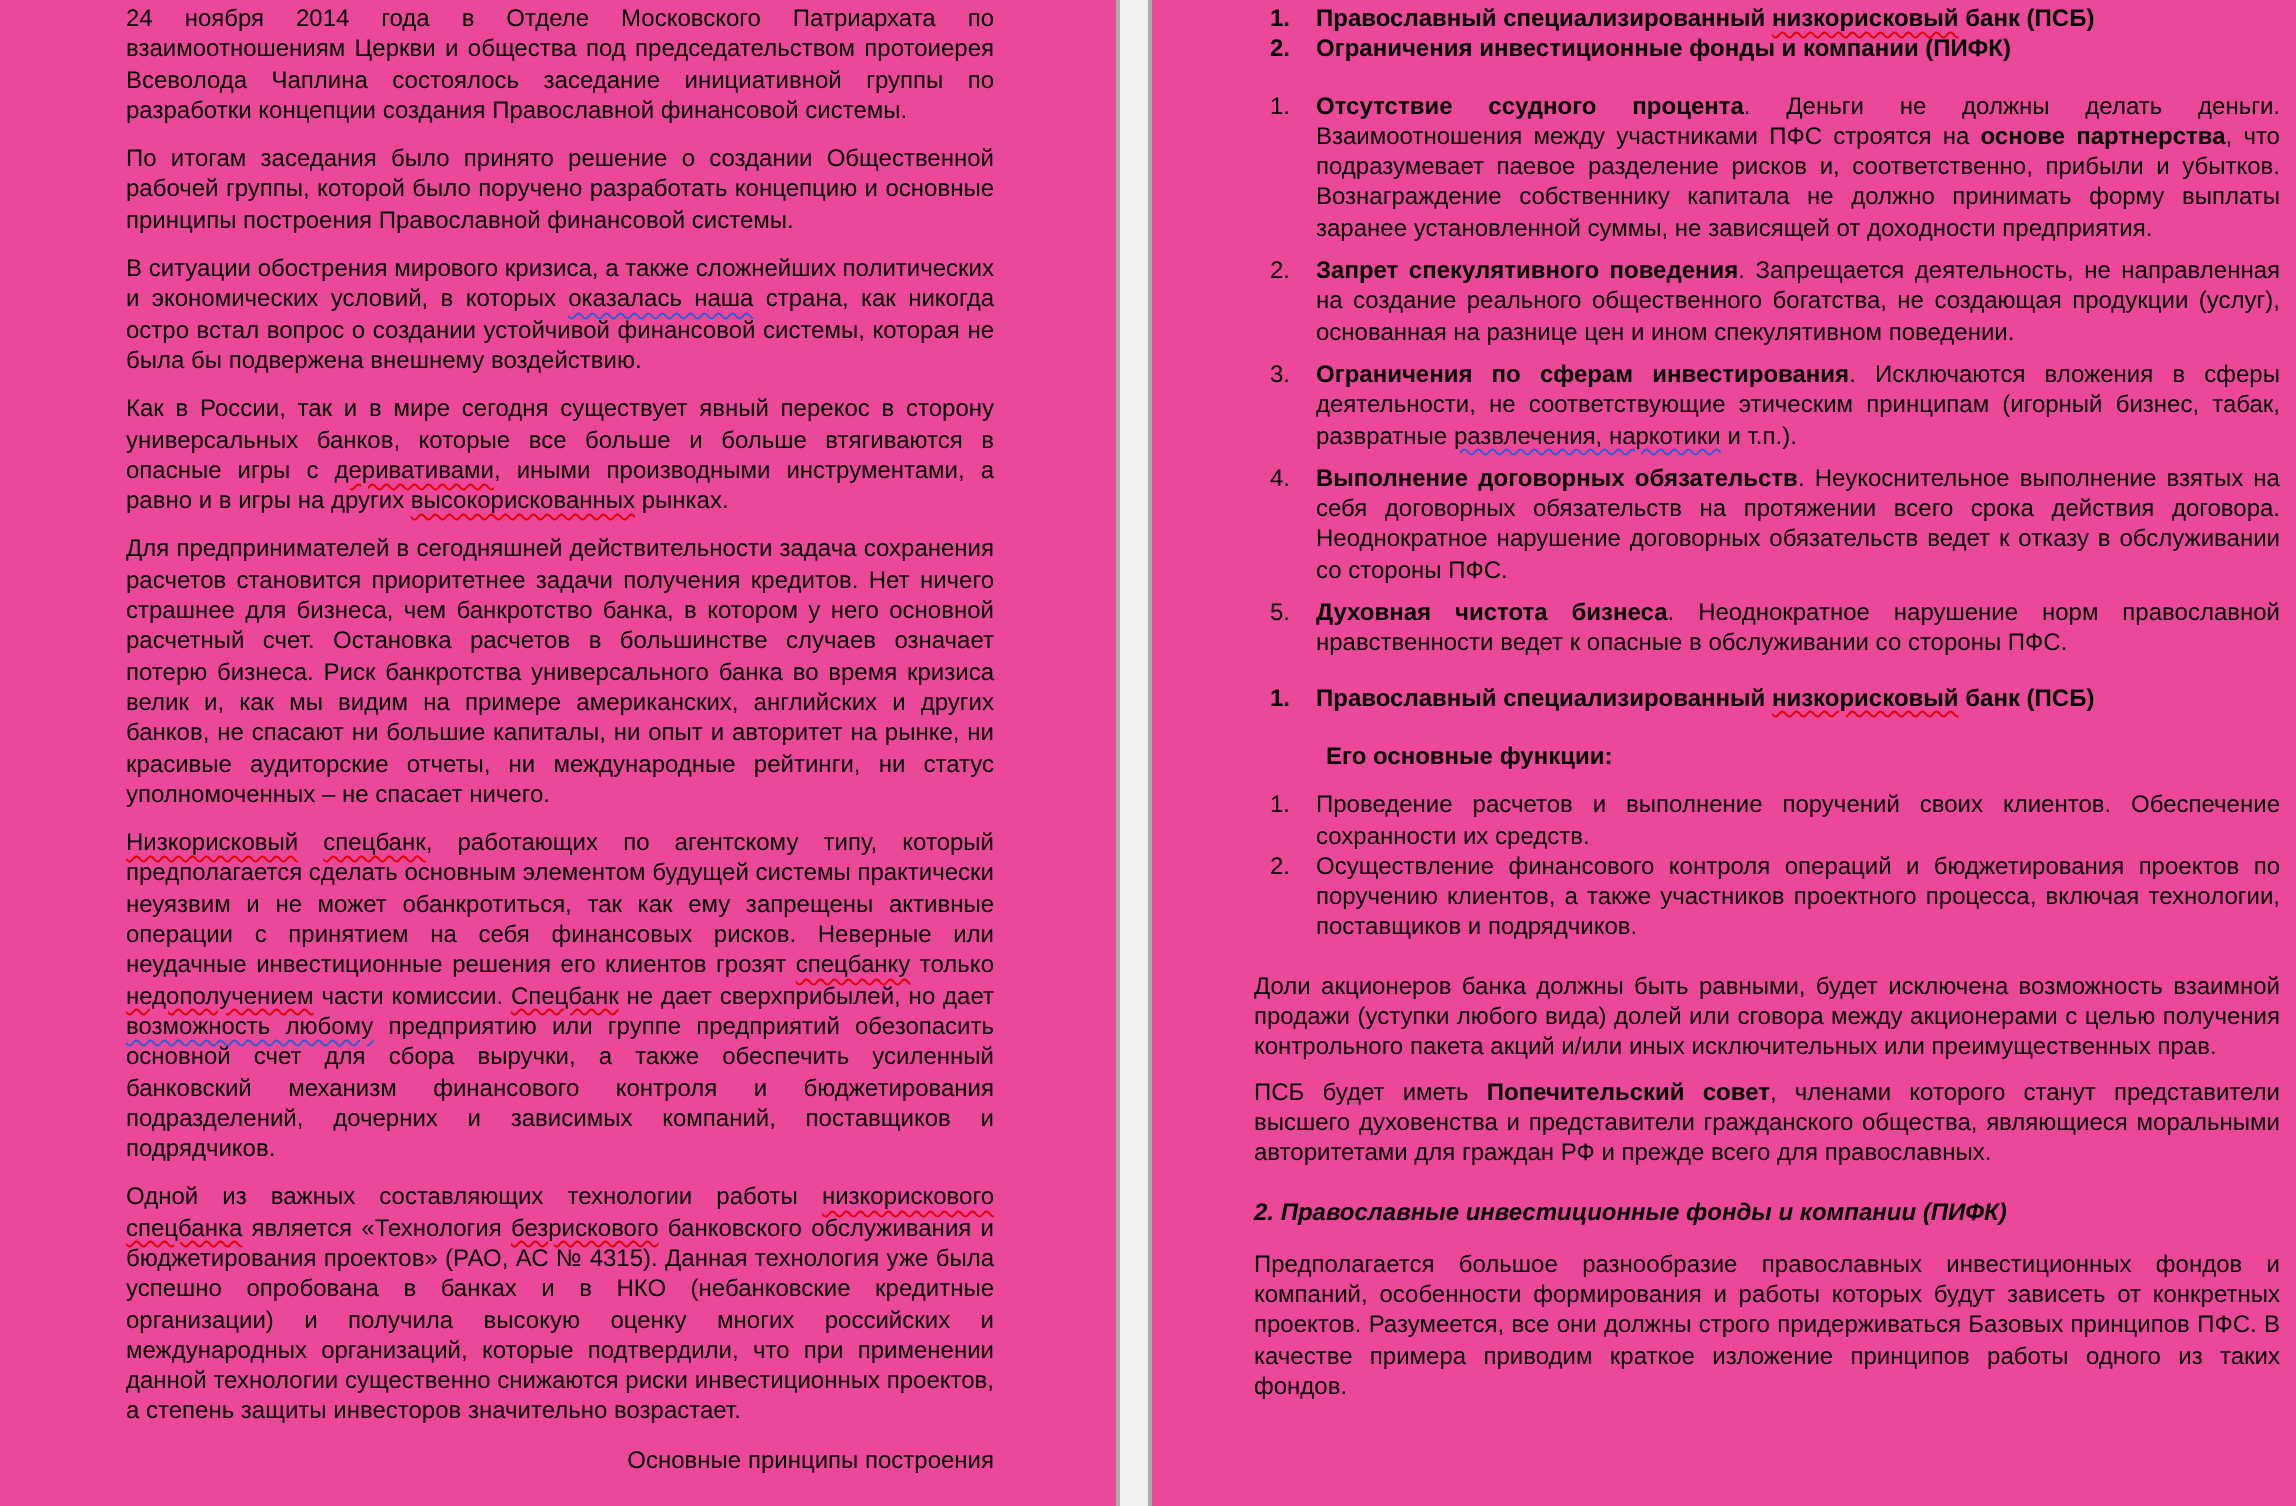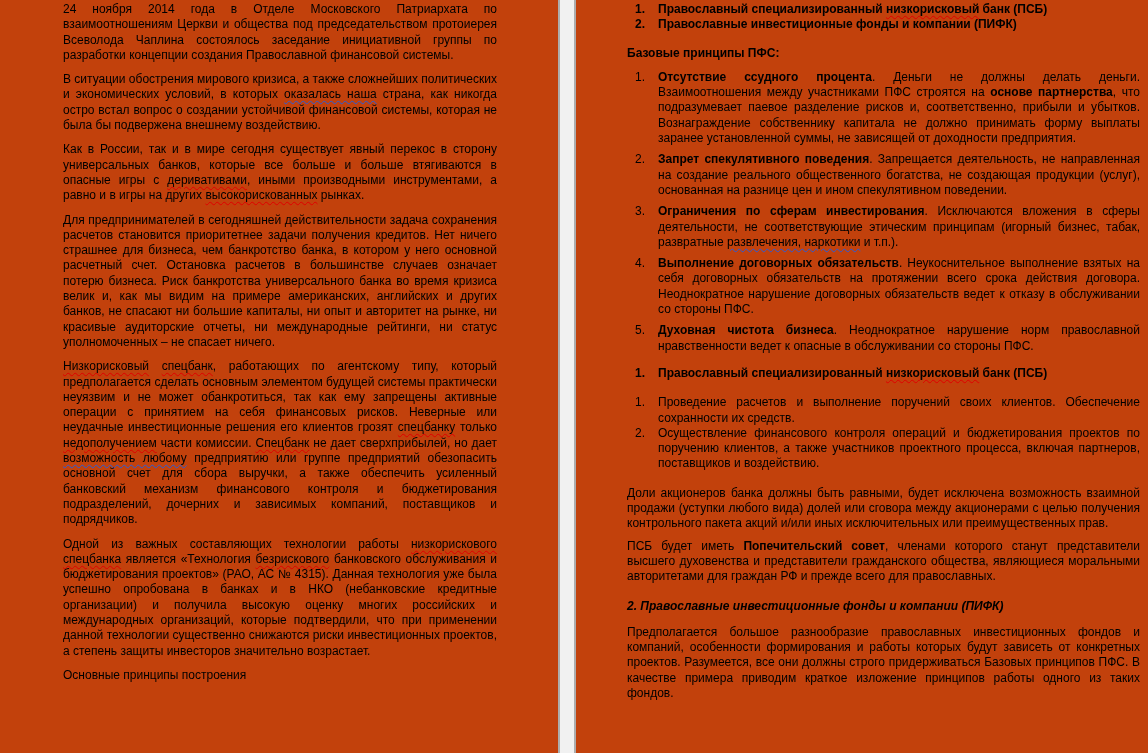--- a/index.html
+++ b/index.html
@@ -2,32 +2,32 @@
 <html lang="ru"><head>
 <meta charset="utf-8">
 <style>
   html,body{margin:0;padding:0;}
   body{
     width:1148px;height:753px;overflow:hidden;background:#ffffff;
     font-family:"Liberation Sans","DejaVu Sans",sans-serif;
     font-size:12px;line-height:15.3px;color:#000;
   }
   .doc{position:relative;width:1148px;height:753px;background:#fff;}
-  .page{position:absolute;top:0;height:753px;background:#c2410c;overflow:hidden;}
+  .page{position:absolute;top:0;height:753px;background:#ec4899;overflow:hidden;}
   #page1{left:0;width:558px;}
   #gutter{position:absolute;left:558px;top:0;width:18px;height:753px;background:#f1f1f1;
           border-left:2px solid #adadad;border-right:2px solid #adadad;box-sizing:border-box;}
   #page2{left:576px;width:572px;}
   .content{position:absolute;top:2px;}
   #content1{left:63px;width:434px;}
   #content2{left:51px;width:513px;}
 
   .p{margin:0 0 9px;text-align:justify;}
   .bold{font-weight:bold;}
-  .center{text-align:left;}
+  .center{text-align:right;}
   .no-gap{margin-bottom:0;}
   .tight{margin-bottom:7px;}
   .indented{margin-left:36px;}
   .section-heading{margin:14px 0 11px;font-style:italic;}
 
   .list{margin:0 0 9px;}
   .li{display:flex;padding-left:8px;}
   .num{flex:none;width:23px;}
   .li-body{display:block;flex:1;text-align:justify;}
   .li{margin-bottom:0;}
@@ -44,42 +44,42 @@
   .sq-blue{text-decoration-line:underline;text-decoration-style:wavy;
           text-decoration-color:#2a5bd7;text-decoration-thickness:1px;text-underline-offset:2px;}
 </style>
 </head>
 <body>
 
 <div class="doc">
   <div class="page" id="page1">
     <div class="content" id="content1">
         <p class="p "><span>24 ноября 2014 года в Отделе Московского Патриархата по взаимоотношениям Церкви и общества под председательством протоиерея Всеволода Чаплина состоялось заседание инициативной группы по разработки концепции создания Православной финансовой системы.</span></p>
+        <p class="p "><span>По итогам заседания было принято решение о создании Общественной рабочей группы, которой было поручено разработать концепцию и основные принципы построения Православной финансовой системы.</span></p>
         <p class="p "><span>В ситуации обострения мирового кризиса, а также сложнейших политических и экономических условий, в которых </span><span class="sq-blue">оказалась наша</span><span> страна, как никогда остро встал вопрос о создании устойчивой финансовой системы, которая не была бы подвержена внешнему воздействию.</span></p>
         <p class="p "><span>Как в России, так и в мире сегодня существует явный перекос в сторону универсальных банков, которые все больше и больше втягиваются в опасные игры с </span><span class="sq-red">деривативами</span><span>, иными производными инструментами, а равно и в игры на других </span><span class="sq-red">высокорискованных</span><span> рынках.</span></p>
         <p class="p "><span>Для предпринимателей в сегодняшней действительности задача сохранения расчетов становится приоритетнее задачи получения кредитов. Нет ничего страшнее для бизнеса, чем банкротство банка, в котором у него основной расчетный счет. Остановка расчетов в большинстве случаев означает потерю бизнеса. Риск банкротства универсального банка во время кризиса велик и, как мы видим на примере американских, английских и других банков, не спасают ни большие капиталы, ни опыт и авторитет на рынке, ни красивые аудиторские отчеты, ни международные рейтинги, ни статус уполномоченных – не спасает ничего.</span></p>
         <p class="p "><span class="sq-red">Низкорисковый</span><span> </span><span class="sq-red">спецбанк</span><span>, работающих по агентскому типу, который предполагается сделать основным элементом будущей системы практически неуязвим и не может обанкротиться, так как ему запрещены активные операции с принятием на себя финансовых рисков. Неверные или неудачные инвестиционные решения его клиентов грозят </span><span class="sq-red">спецбанку</span><span> только </span><span class="sq-red">недополучением</span><span> части комиссии. </span><span class="sq-red">Спецбанк</span><span> не дает сверхприбылей, но дает </span><span class="sq-blue">возможность любому</span><span> предприятию или группе предприятий обезопасить основной счет для сбора выручки, а также обеспечить усиленный банковский механизм финансового контроля и бюджетирования подразделений, дочерних и зависимых компаний, поставщиков и подрядчиков.</span></p>
         <p class="p "><span>Одной из важных составляющих технологии работы </span><span class="sq-red">низкорискового</span><span> </span><span class="sq-red">спецбанка</span><span> является «Технология </span><span class="sq-red">безрискового</span><span> банковского обслуживания и бюджетирования проектов» (РАО, АС № 4315). Данная технология уже была успешно опробована в банках и в НКО (небанковские кредитные организации) и получила высокую оценку многих российских и международных организаций, которые подтвердили, что при применении данной технологии существенно снижаются риски инвестиционных проектов, а степень защиты инвесторов значительно возрастает.</span></p>
         <p class="p center no-gap"><span>Основные принципы построения</span></p>
       </div>
   </div>
   <div id="gutter"></div>
   <div class="page" id="page2">
     <div class="content" id="content2">
         <div class="list top-list">
           <div class="li">
             <span class="num">1.</span>
             <span class="li-body"><span class="bold">Православный специализированный </span><span class="bold sq-red">низкорисковый</span><span class="bold"> банк (ПСБ)</span></span>
           </div>
           <div class="li">
             <span class="num">2.</span>
-            <span class="li-body"><span class="bold">Православные инвестиционные фонды и компании (ПИФК)</span></span>
+            <span class="li-body"><span class="bold">Ограничения инвестиционные фонды и компании (ПИФК)</span></span>
           </div>
         </div>
-        <p class="p bold"><span>Базовые принципы ПФС:</span></p>
         <div class="list principles">
           <div class="li">
             <span class="num">1.</span>
             <span class="li-body"><span class="bold">Отсутствие ссудного процента</span><span>. Деньги не должны делать деньги. Взаимоотношения между участниками ПФС строятся на </span><span class="bold">основе партнерства</span><span>, что подразумевает паевое разделение рисков и, соответственно, прибыли и убытков. Вознаграждение собственнику капитала не должно принимать форму выплаты заранее установленной суммы, не зависящей от доходности предприятия.</span></span>
           </div>
           <div class="li">
             <span class="num">2.</span>
             <span class="li-body"><span class="bold">Запрет спекулятивного поведения</span><span>. Запрещается деятельность, не направленная на создание реального общественного богатства, не создающая продукции (услуг), основанная на разнице цен и ином спекулятивном поведении.</span></span>
           </div>
           <div class="li">
@@ -94,28 +94,29 @@
             <span class="num">5.</span>
             <span class="li-body"><span class="bold">Духовная чистота бизнеса</span><span>. Неоднократное нарушение норм православной нравственности ведет к опасные в обслуживании со стороны ПФС.</span></span>
           </div>
         </div>
         <div class="list heading-list">
           <div class="li">
             <span class="num">1.</span>
             <span class="li-body"><span class="bold">Православный специализированный </span><span class="bold sq-red">низкорисковый</span><span class="bold"> банк (ПСБ)</span></span>
           </div>
         </div>
+        <p class="p bold indented"><span>Его основные функции:</span></p>
         <div class="list functions">
           <div class="li">
             <span class="num">1.</span>
             <span class="li-body"><span>Проведение расчетов и выполнение поручений своих клиентов. Обеспечение сохранности их средств.</span></span>
           </div>
           <div class="li">
             <span class="num">2.</span>
-            <span class="li-body"><span>Осуществление финансового контроля операций и бюджетирования проектов по поручению клиентов, а также участников проектного процесса, включая партнеров, поставщиков и воздействию.</span></span>
+            <span class="li-body"><span>Осуществление финансового контроля операций и бюджетирования проектов по поручению клиентов, а также участников проектного процесса, включая технологии, поставщиков и подрядчиков.</span></span>
           </div>
         </div>
         <p class="p tight"><span>Доли акционеров банка должны быть равными, будет исключена возможность взаимной продажи (уступки любого вида) долей или сговора между акционерами с целью получения контрольного пакета акций и/или иных исключительных или преимущественных прав.</span></p>
         <p class="p tight"><span>ПСБ будет иметь </span><span class="bold">Попечительский совет</span><span>, членами которого станут представители высшего духовенства и представители гражданского общества, являющиеся моральными авторитетами для граждан РФ и прежде всего для православных.</span></p>
         <p class="p bold section-heading"><span>2. Православные инвестиционные фонды и компании (ПИФК)</span></p>
         <p class="p "><span>Предполагается большое разнообразие православных инвестиционных фондов и компаний, особенности формирования и работы которых будут зависеть от конкретных проектов. Разумеется, все они должны строго придерживаться Базовых принципов ПФС. В качестве примера приводим краткое изложение принципов работы одного из таких фондов.</span></p>
       </div>
   </div>
 </div>
 

